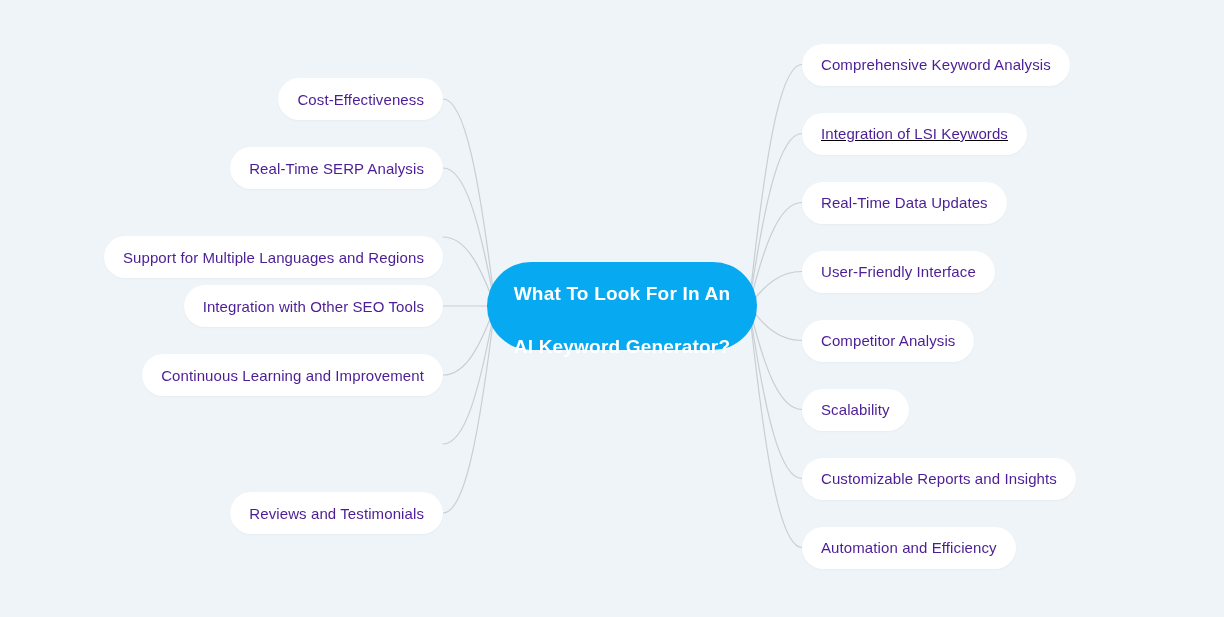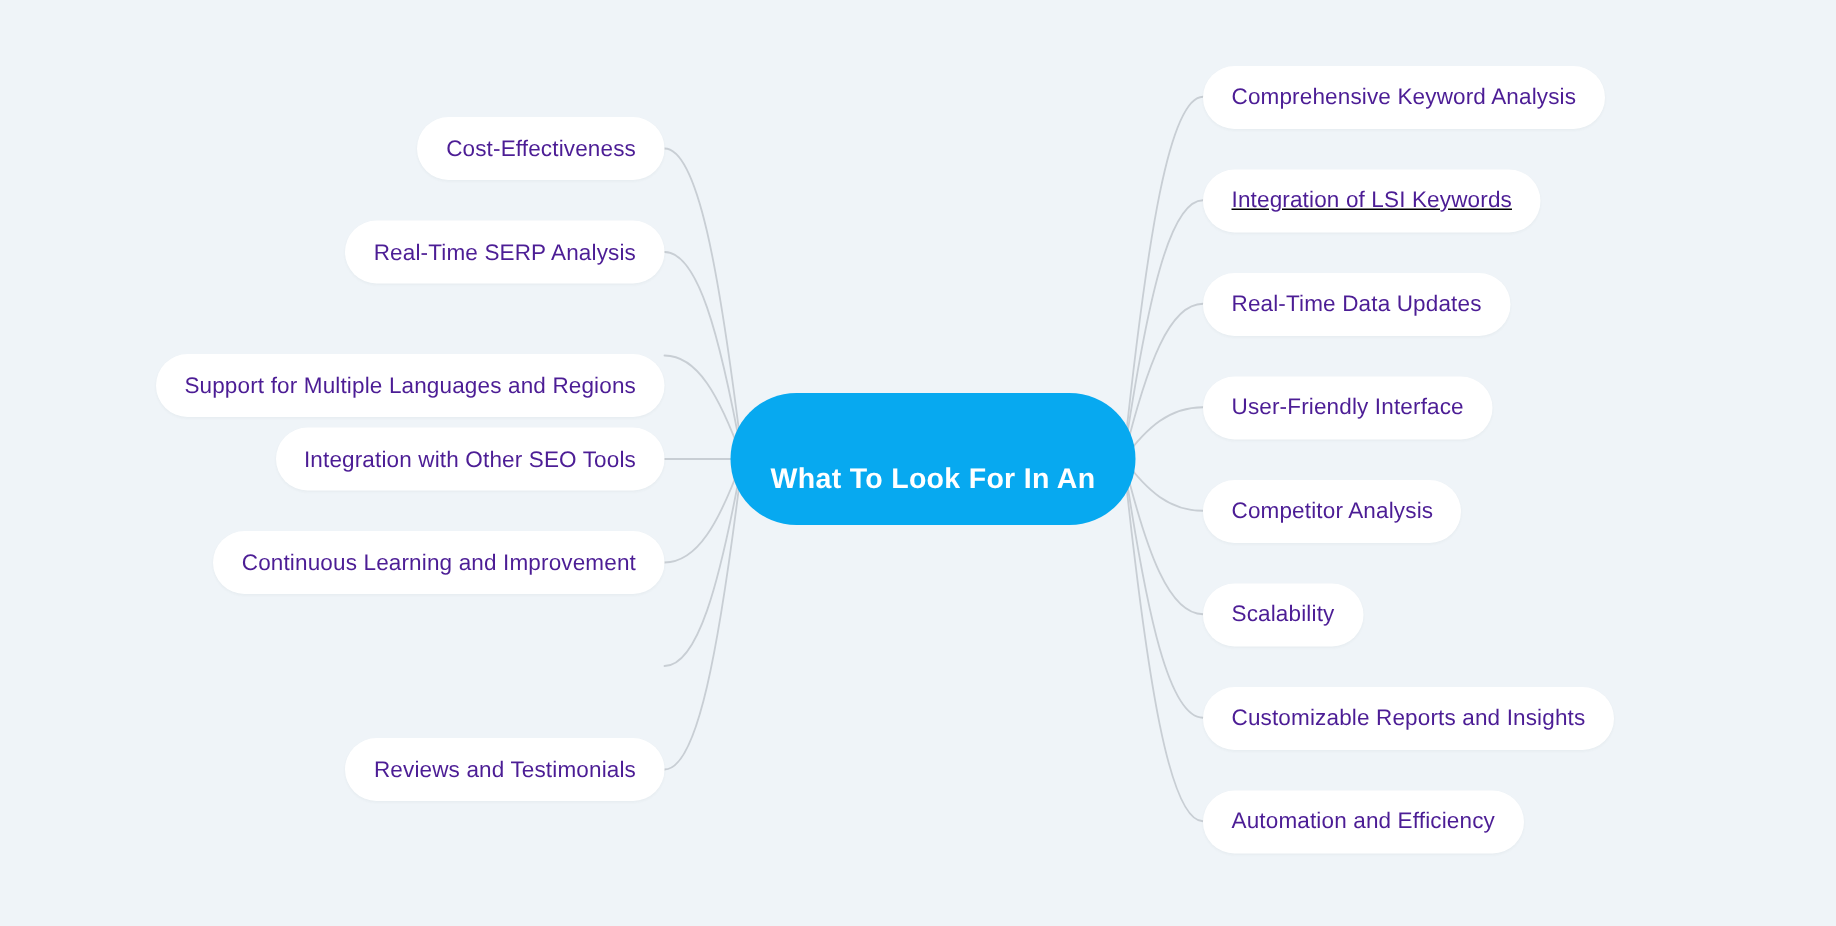--- a/index.html
+++ b/index.html
@@ -93,20 +93,21 @@
       <path d="M 495 306 C 479.4 220.44, 464.84 168, 443 168" fill="none" stroke="#c8ced4" stroke-width="1.2" stroke-linecap="round"></path>
       <path d="M 495 306 C 479.4 263.22, 464.84 237, 443 237" fill="none" stroke="#c8ced4" stroke-width="1.2" stroke-linecap="round"></path>
       <path d="M 495 306 C 479.4 306, 464.84 306, 443 306" fill="none" stroke="#c8ced4" stroke-width="1.2" stroke-linecap="round"></path>
       <path d="M 495 306 C 479.4 348.78, 464.84 375, 443 375" fill="none" stroke="#c8ced4" stroke-width="1.2" stroke-linecap="round"></path>
       <path d="M 495 306 C 479.4 391.56, 464.84 444, 443 444" fill="none" stroke="#c8ced4" stroke-width="1.2" stroke-linecap="round"></path>
       <path d="M 495 306 C 479.4 434.34000000000003, 464.84 513, 443 513" fill="none" stroke="#c8ced4" stroke-width="1.2" stroke-linecap="round"></path>
     </svg>
 
   <div id="hub">
     <span class="hub-line">What To Look For In An</span>
+    <span class="hub-line">AI Keyword Generator?</span>
   </div>
 
 <div class="node right" style="top: 43.5px; left: 802px;">
       <span class="node-label">Comprehensive Keyword Analysis</span>
     </div>
     <div class="node right" style="top: 112.5px; left: 802px; text-decoration: underline;">
       <span class="node-label">Integration of LSI Keywords</span>
     </div>
     <div class="node right" style="top: 181.5px; left: 802px;">
       <span class="node-label">Real-Time Data Updates</span>

